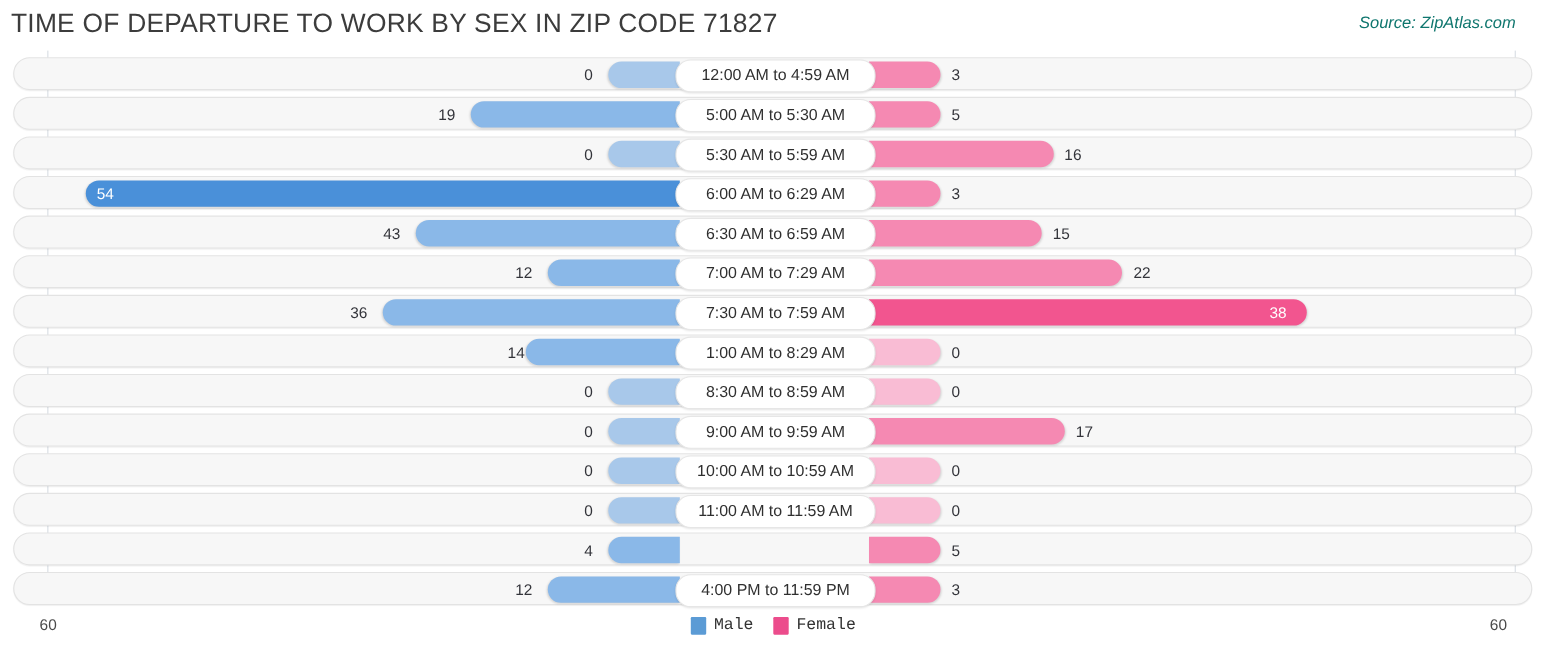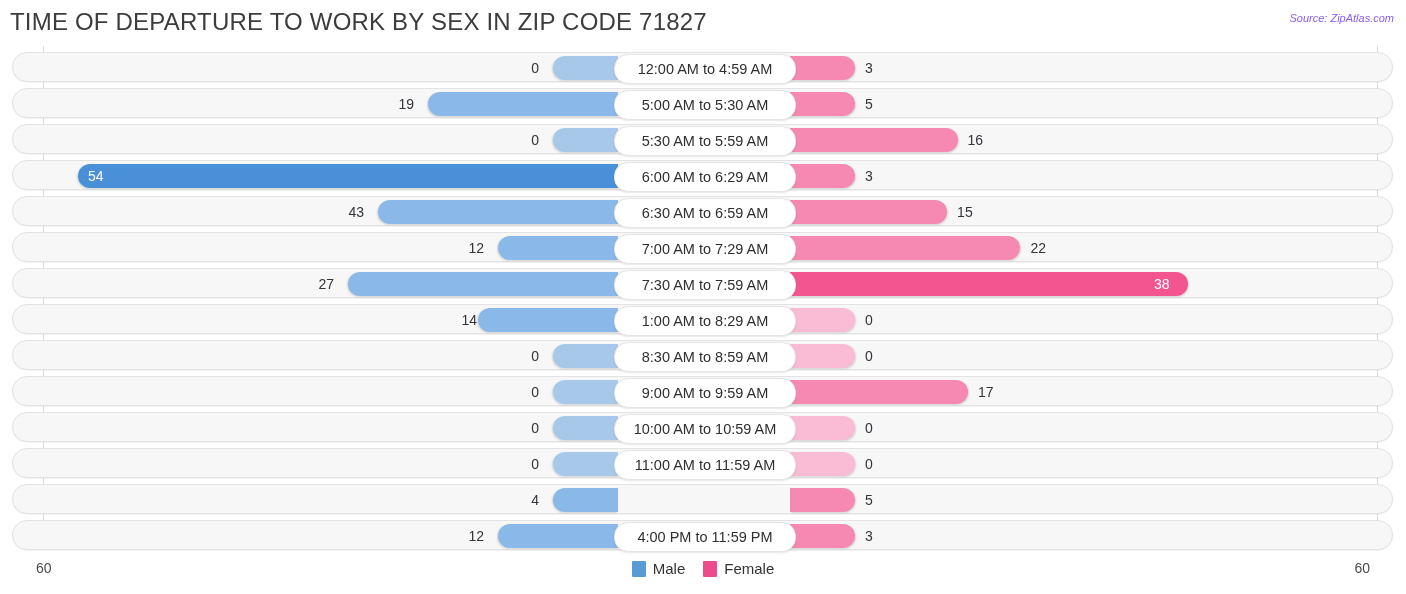--- a/index.html
+++ b/index.html
@@ -27,25 +27,25 @@
     position: absolute;
     left: 10px;
     top: 8px;
     font-size: 24px;
     letter-spacing: 0.2px;
     color: #3c3c3c;
     white-space: nowrap;
   }
   .chart-source {
     position: absolute;
-    right: 12px;
+    right: 28px;
     top: 12px;
-    font-size: 11px;
+    font-size: 15px;
     font-style: italic;
-    color: #8b5cf6;
+    color: #0f766e;
     white-space: nowrap;
   }
 
   
   .plot {
     position: absolute;
     left: 0;
     top: 46px;
     width: 1406px;
     height: 500px;
@@ -146,20 +146,21 @@
 
   .legend {
     position: absolute;
     left: 0;
     top: 8px;
     width: 1406px;
     display: flex;
     justify-content: center;
     align-items: flex-end;
     gap: 18px;
+    font-family: Liberation Mono, monospace;
   }
   .legend-item {
     display: flex;
     align-items: center;
     gap: 7px;
     font-size: 15px;
     color: #333333;
   }
   .swatch {
     width: 14px;
@@ -216,21 +217,21 @@
     </div>
     <div class="row" style="top: 186px;">
       <div class="bar male" style="width: 120px; left: 485px; background: rgb(138, 184, 232);"></div>
       <div class="val male-out" style="left: 421px; width: 50px;">12</div>
       <div class="bar female" style="width: 230.421px; left: 777px; background: rgb(245, 137, 178);"></div>
       <div class="val female-out" style="left: 1017.42px; width: 50px;">22</div>
       <div class="cat-pill" style="left: 601px; width: 180px;">7:00 AM to 7:29 AM</div>
     </div>
     <div class="row" style="top: 222px;">
       <div class="bar male" style="width: 270px; left: 335px; background: rgb(138, 184, 232);"></div>
-      <div class="val male-out" style="left: 271px; width: 50px;">27</div>
+      <div class="val male-out" style="left: 271px; width: 50px;">36</div>
       <div class="bar female" style="width: 398px; left: 777px; background: rgb(242, 85, 143);"></div>
       <div class="val inside" style="left: 1141px;">38</div>
       <div class="cat-pill" style="left: 601px; width: 180px;">7:30 AM to 7:59 AM</div>
     </div>
     <div class="row" style="top: 258px;">
       <div class="bar male" style="width: 140px; left: 465px; background: rgb(138, 184, 232);"></div>
       <div class="val male-out" style="left: 414px; width: 50px;">14</div>
       <div class="bar female" style="width: 65px; left: 777px; background: rgb(249, 188, 212);"></div>
       <div class="val female-out" style="left: 852px; width: 50px;">0</div>
       <div class="cat-pill" style="left: 601px; width: 180px;">1:00 AM to 8:29 AM</div>

